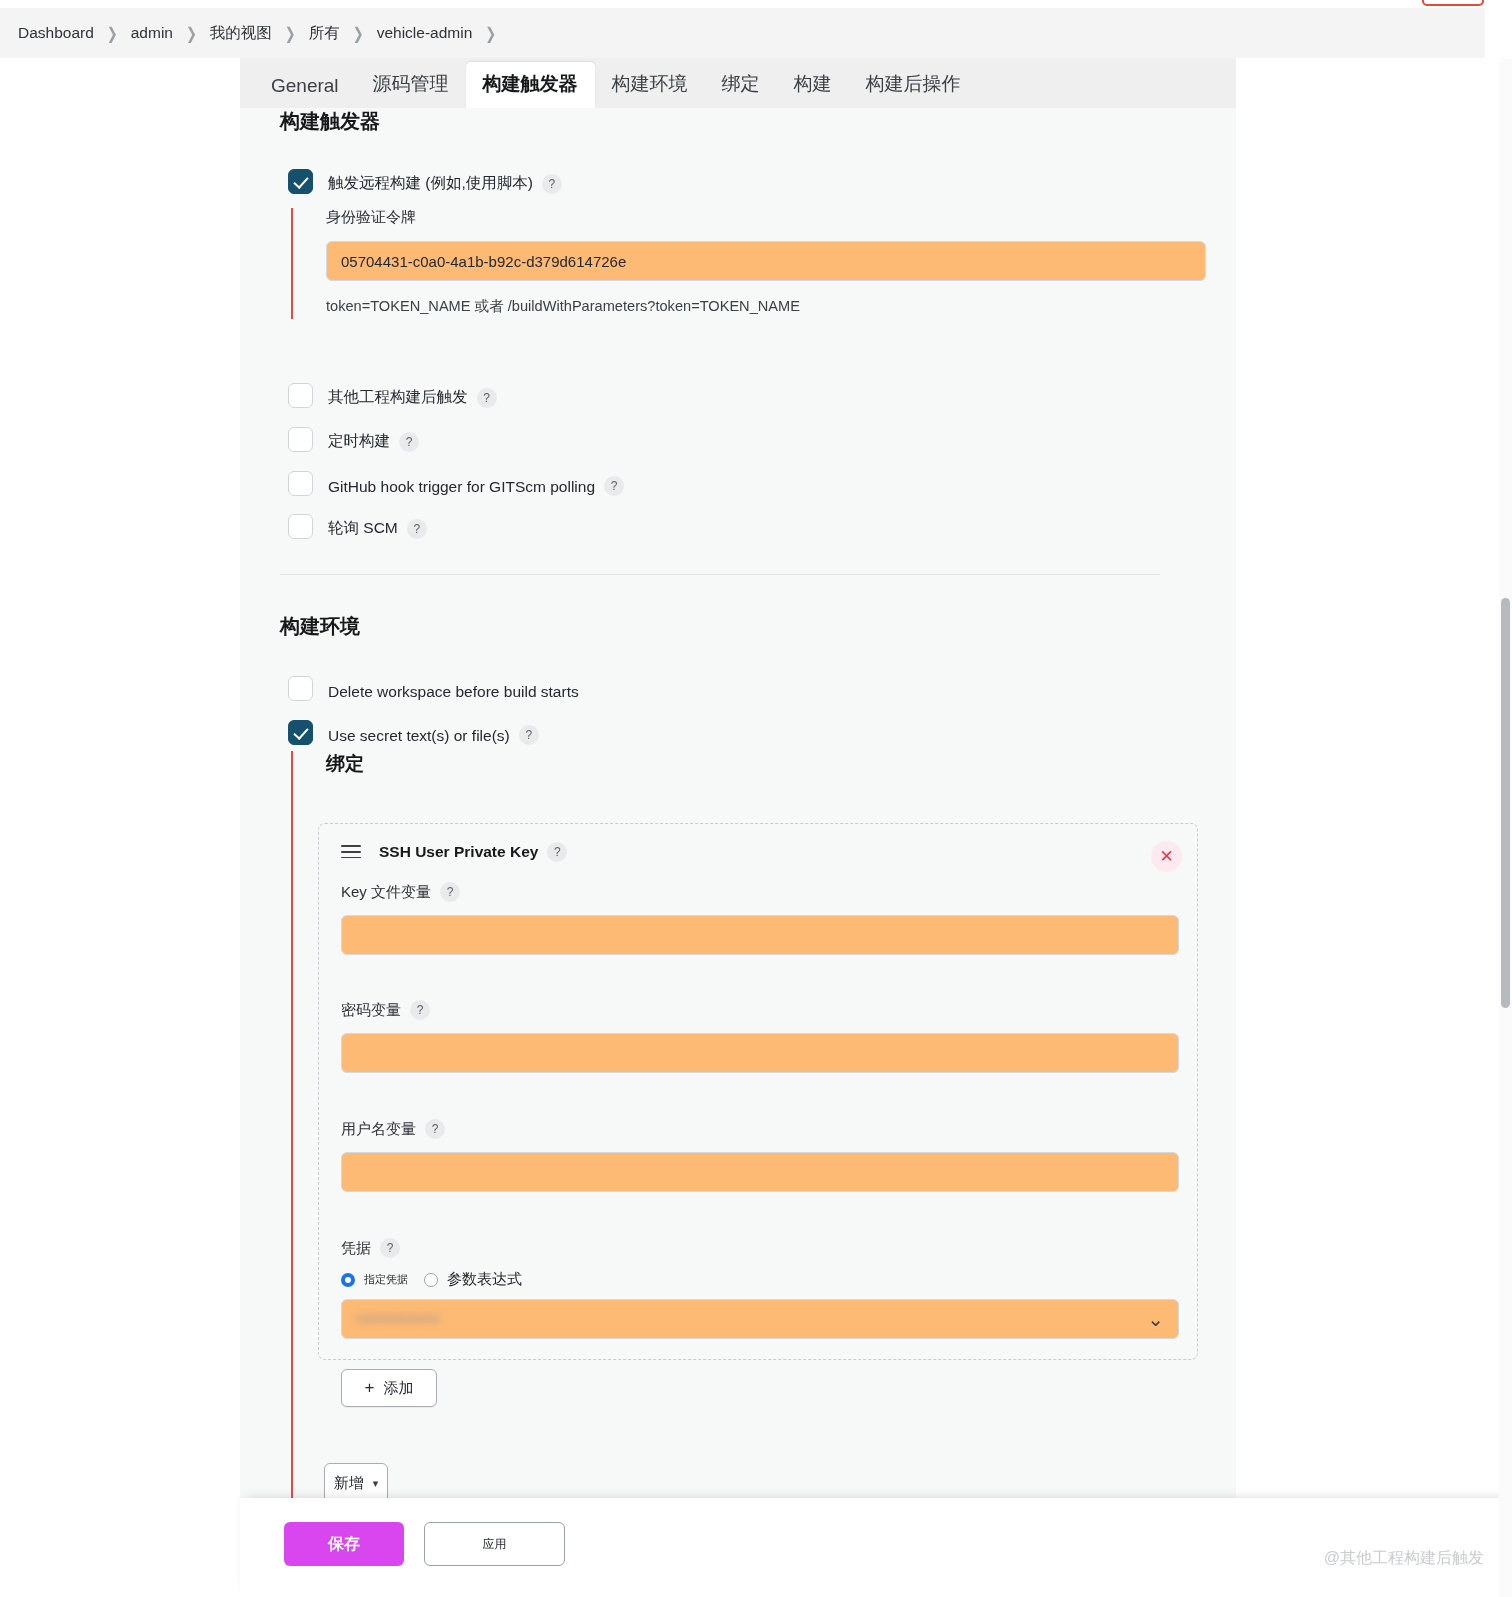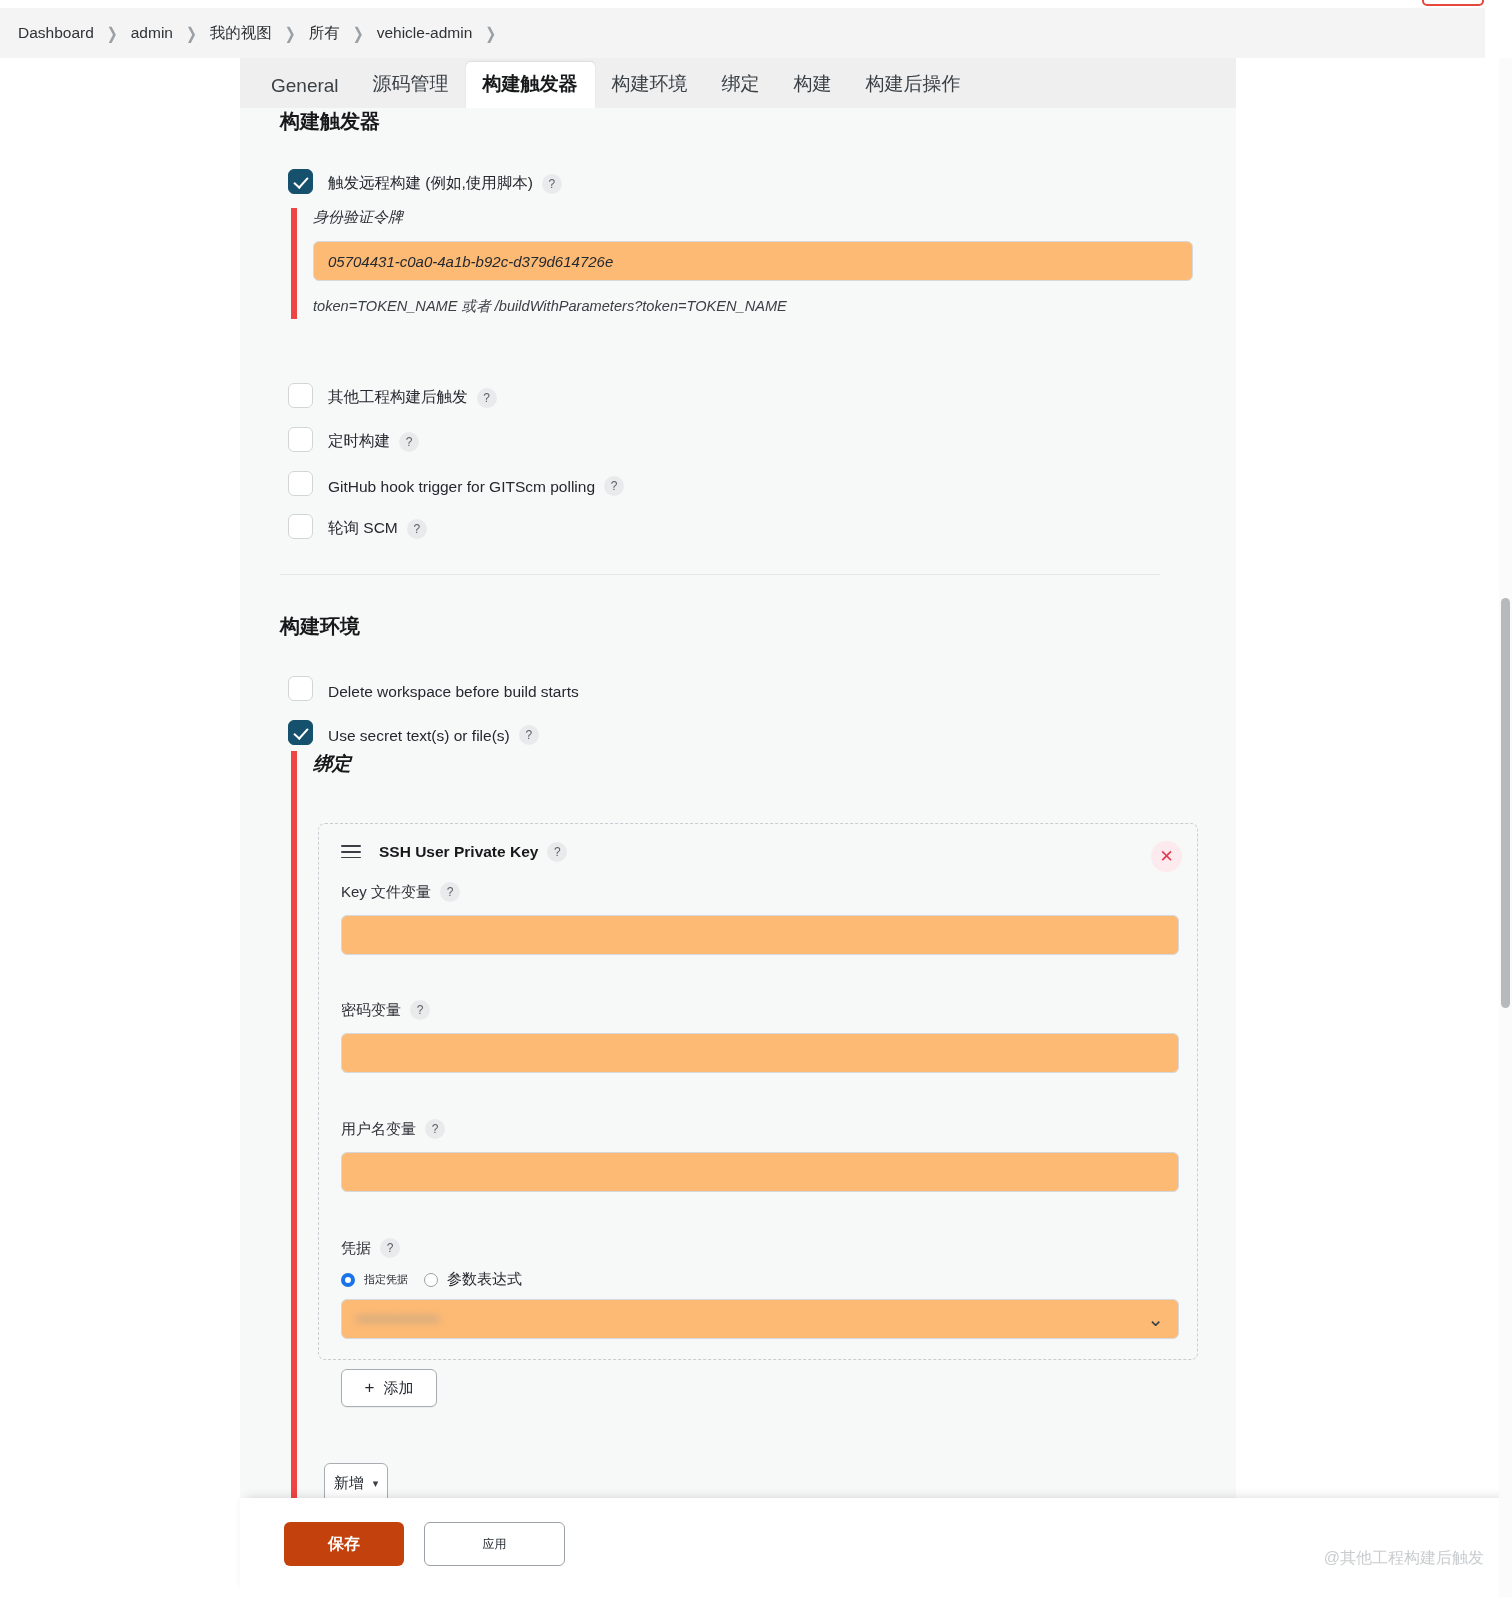--- a/index.html
+++ b/index.html
@@ -104,23 +104,22 @@
     display:inline-flex; align-items:center; justify-content:center;
     width:20px; height:20px; border-radius:50%;
     background:#e9eaec; color:#5b6166;
     font-size:12px; margin-left:9px; flex:none;
     cursor:pointer;
   }
 
   
   .indent{
     position:absolute;
-    border-left:6px solid #ef4444;
-    padding-left:16px;
-    font-style:italic;
+    border-left:2px solid #ef4444;
+    padding-left:33px;
   }
   .fieldlabel{ font-size:15px; color:#2c3136; display:flex; align-items:center; }
 
   .textinput{
     background:#fdba74; border:1.4px solid #d6d9dc; border-radius:6px;
     height:40px; font-size:15px; color:#24292f;
     padding:0 14px; display:flex; align-items:center;
     width:100%;
   }
 
@@ -171,21 +170,21 @@
 
   
   .bottombar{
     position:absolute; bottom:0; left:240px; width:1272px; height:99px;
     background:#ffffff;
     box-shadow:0 -5px 11px -6px rgba(0,0,0,.18);
   }
   .btn-save{
     position:absolute; left:44px; top:24px;
     width:120px; height:44px; border-radius:6px;
-    background:#c2410c; color:#fff; border:none;
+    background:#d946ef; color:#fff; border:none;
     font-size:16px; font-weight:bold;
     display:flex; align-items:center; justify-content:center;
     cursor:pointer;
   }
   .btn-apply{
     position:absolute; left:184px; top:24px;
     width:141px; height:44px; border-radius:6px;
     background:#fff; color:#24292f; border:1.5px solid #9ba1a6;
     font-size:12px;
     display:flex; align-items:center; justify-content:center;

